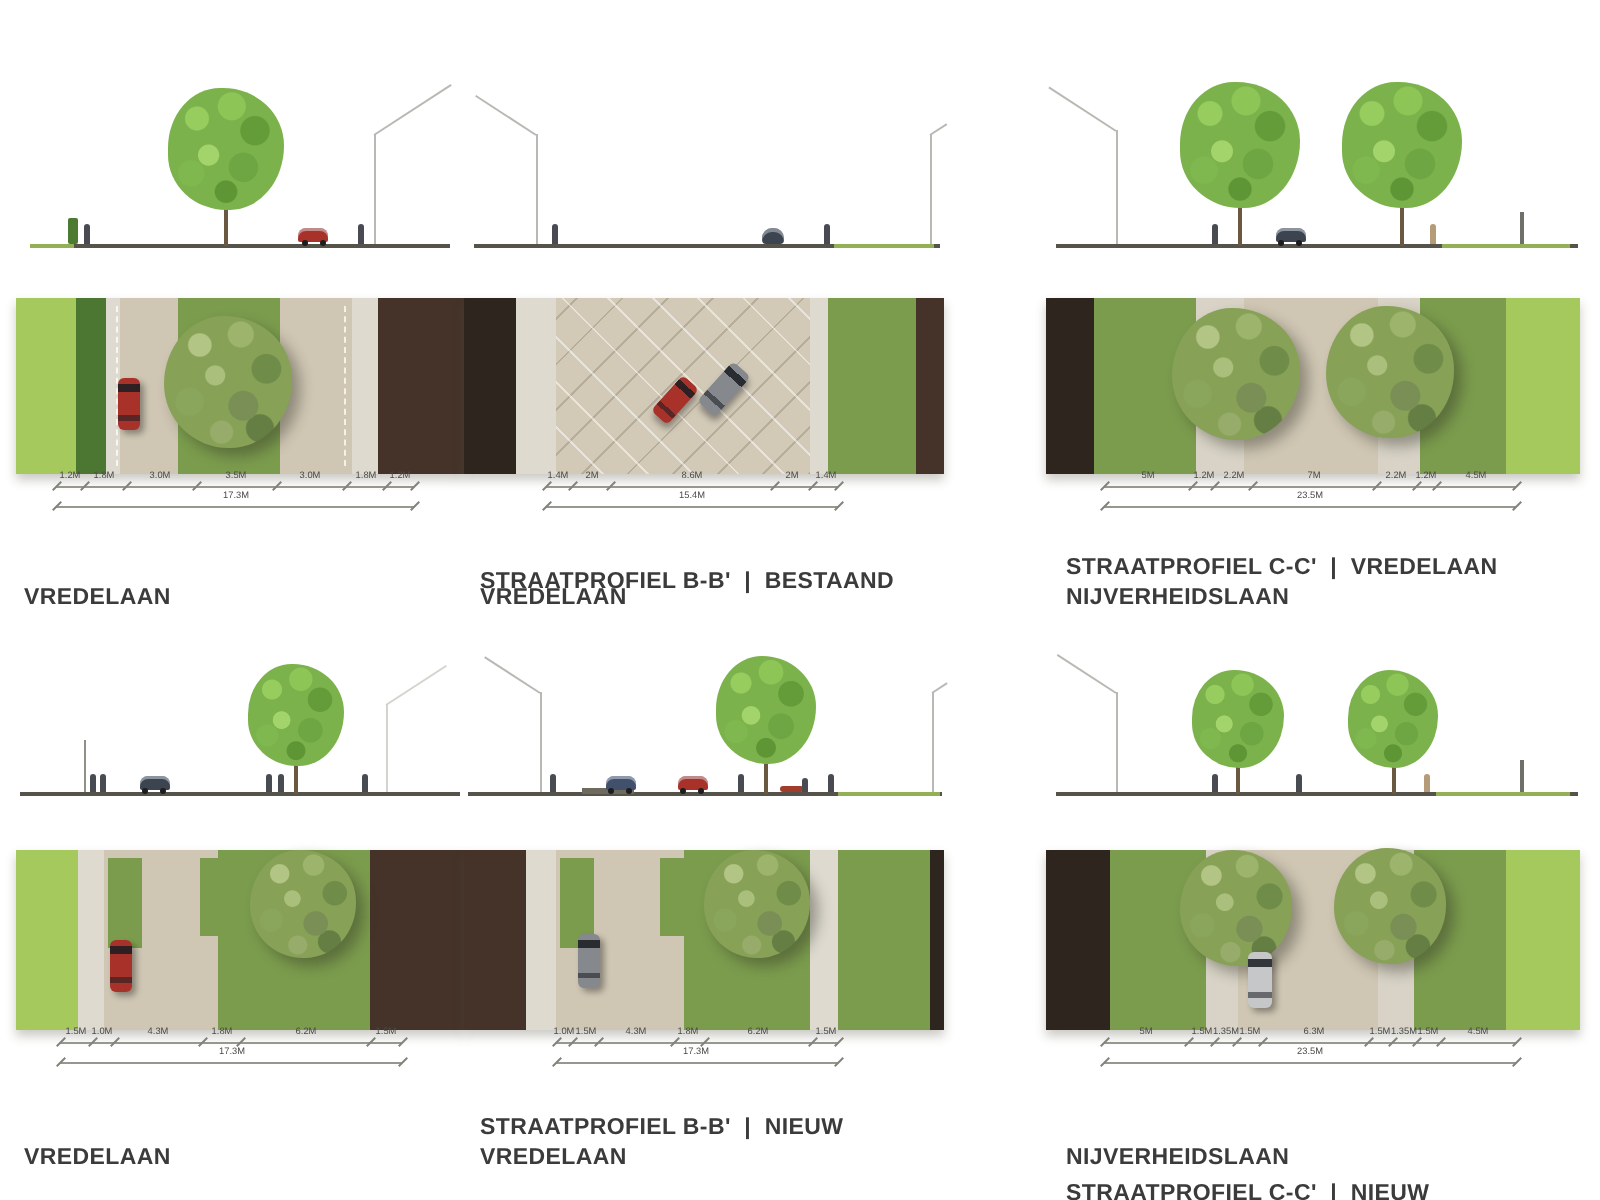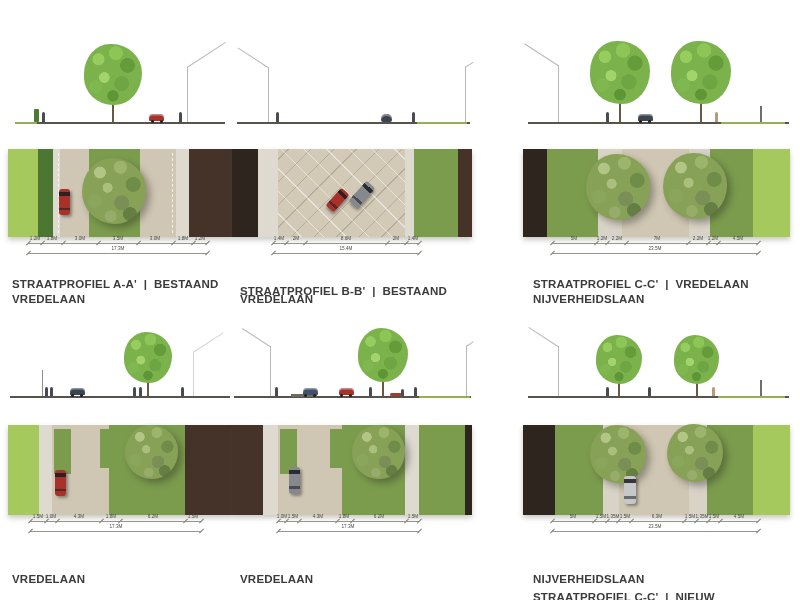--- a/index.html
+++ b/index.html
@@ -110,21 +110,20 @@
       <div class="tick" style="left: 80.6452%; top: 5px;"></div>
       <div class="dimlabel" style="left: 86.4516%; top: 1px;">1.8M</div>
       <div class="tick" style="left: 92.2581%; top: 5px;"></div>
       <div class="dimlabel" style="left: 96.129%; top: 1px;">1.2M</div>
       <div class="tick" style="left: 100%; top: 5px;"></div>
       <div class="dimline" style="top: 18px;"></div>
       <div class="tick" style="left: 0%; top: 15px;"></div>
       <div class="tick" style="left: 100%; top: 15px;"></div>
       <div class="dimlabel" style="left: 50%; top: 10.5px;">17.3M</div>
     </div>
-    <div class="title" style="left: 12px; top: 277px;">STRAATPROFIEL A-A'  |  BESTAAND</div>
     <div class="title" style="left: 12px; top: 292px;">VREDELAAN</div>
     <div class="elevation" style="left: 232px; top: 14px; width: 240px; height: 112px;">
       <div class="ground" style="left: 2%; width: 97%; top: 108px;"></div>
       <div class="gline" style="left: 36px; top: 53px; width: 1px; height: 55px;"></div>
       <div class="gline" style="left: 0px; top: 53px; width: 36px; height: 1px; transform-origin: right center; transform: rotate(33deg);"></div>
       <div class="person" style="left: 44.1px; top: 97.5px; height: 10.5px;"></div>
       <div class="carrear" style="left: 149.3px; top: 100px; width: 11px; height: 8px; background: rgb(60, 68, 80);"></div>
       <div class="person" style="left: 179.7px; top: 97.5px; height: 10.5px;"></div>
       <div class="grassline" style="left: 77%; width: 21%; top: 107.5px;"></div>
       <div class="gline" style="left: 232.8px; top: 53px; width: 1px; height: 55px;"></div>
@@ -308,20 +307,21 @@
       <div class="tick" style="left: 52.7607%; top: 5px;"></div>
       <div class="dimlabel" style="left: 71.7791%; top: 1px;">6.2M</div>
       <div class="tick" style="left: 90.7975%; top: 5px;"></div>
       <div class="dimlabel" style="left: 95.3988%; top: 1px;">1.5M</div>
       <div class="tick" style="left: 100%; top: 5px;"></div>
       <div class="dimline" style="top: 18px;"></div>
       <div class="tick" style="left: 0%; top: 15px;"></div>
       <div class="tick" style="left: 100%; top: 15px;"></div>
       <div class="dimlabel" style="left: 50%; top: 10.5px;">17.3M</div>
     </div>
+    <div class="title" style="left: 240px; top: 557px;">STRAATPROFIEL B-B'  |  NIEUW</div>
     <div class="title" style="left: 240px; top: 572px;">VREDELAAN</div>
     <div class="elevation" style="left: 523px; top: 332px; width: 267px; height: 68px;">
       <div class="ground" style="left: 2%; width: 97.5%; top: 64px;"></div>
       <div class="gline" style="left: 34.71px; top: 14px; width: 1px; height: 50px;"></div>
       <div class="gline" style="left: -0.29px; top: 14px; width: 35px; height: 1px; transform-origin: right center; transform: rotate(33deg);"></div>
       <div class="person" style="left: 82.605px; top: 54.5px; height: 9.5px;"></div>
       <div class="trunk" style="left: 95.12px; top: 46.558px; height: 18.442px;"></div>
       <div class="ecanopy" style="left: 73.17px; top: 2.904px; width: 45.9px; height: 48.654px;"></div>
       <div class="person" style="left: 125.325px; top: 54.5px; height: 9.5px;"></div>
       <div class="trunk" style="left: 172.55px; top: 46.558px; height: 18.442px;"></div>

